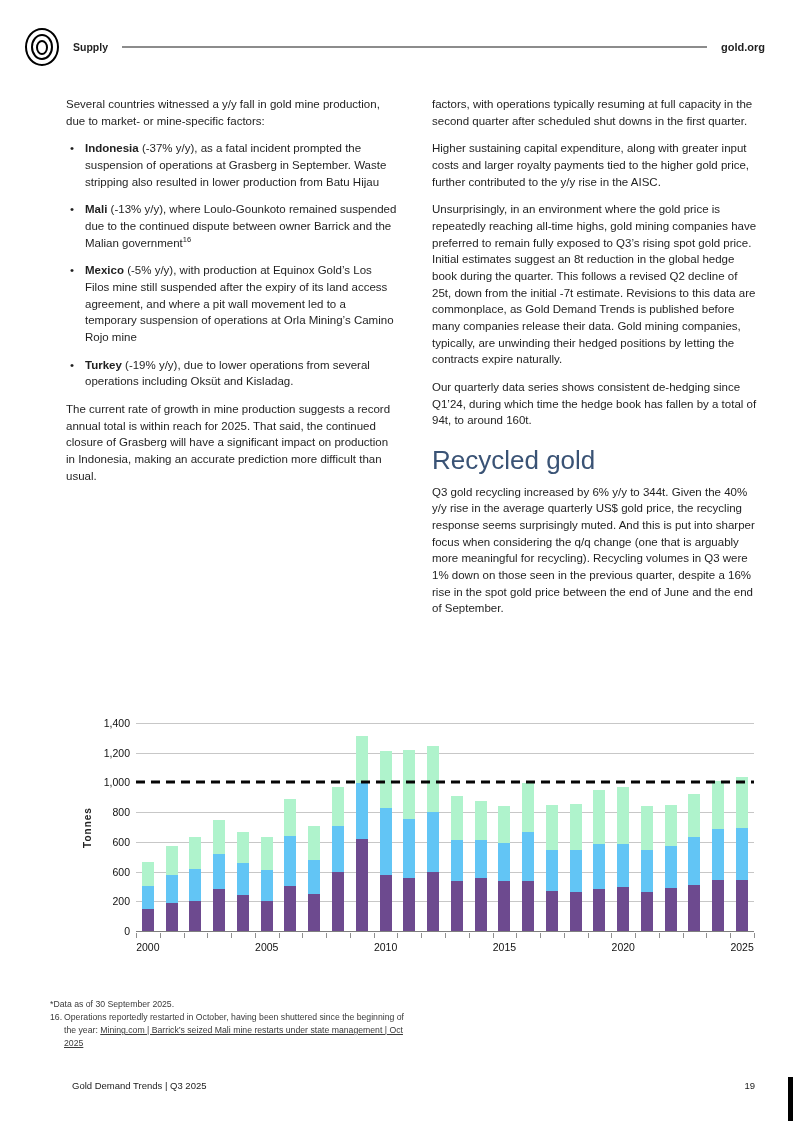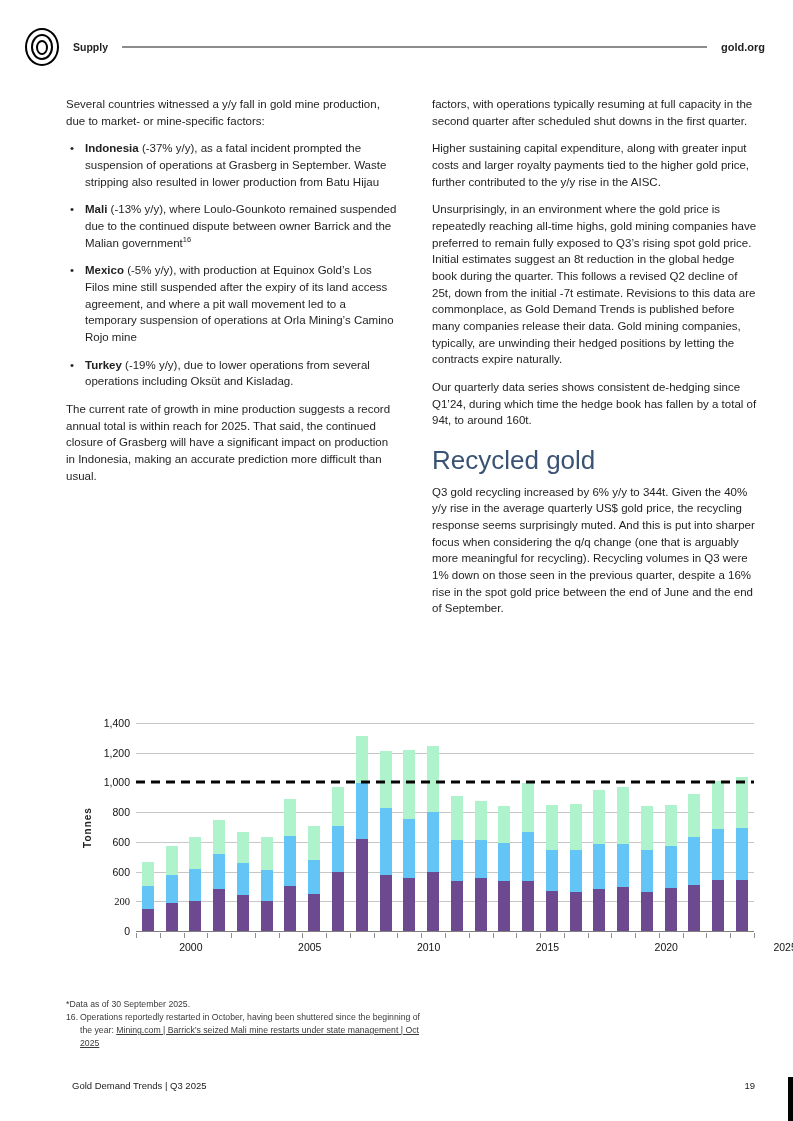--- a/index.html
+++ b/index.html
@@ -44,26 +44,26 @@
   .plot{position:absolute;left:70px;top:11px;width:618px;height:208px;border-bottom:1.5px solid #7f7f7f;}
   .gridline{position:absolute;left:0;right:0;height:1px;background:#c7c7c7;z-index:0;}
   .refline{position:absolute;left:0;right:0;height:3px;z-index:5;transform:translateY(-50%);
     background:repeating-linear-gradient(90deg,#050505 0 9px,transparent 9px 15px);}
   .bars{position:absolute;left:0;right:0;top:0;bottom:0;display:flex;justify-content:space-around;align-items:flex-end;z-index:1;}
   .bar{width:12px;height:100%;display:flex;flex-direction:column-reverse;}
   .seg{width:100%;}
   .xticks{position:absolute;left:70px;top:221px;width:618px;height:5px;}
   .xtick{position:absolute;top:0;width:1px;height:5px;background:#8f8f8f;}
   .xlabels{position:absolute;left:70px;top:229px;width:618px;height:14px;}
-  .xlabel{position:absolute;transform:translateX(-50%);font-size:10.5px;color:#111;margin-left:43px;}
+  .xlabel{position:absolute;transform:translateX(-50%);font-size:10.5px;color:#111;}
   .legend{position:absolute;left:70px;top:250px;width:618px;display:flex;justify-content:center;gap:16px;}
   .legend-item{display:flex;align-items:center;gap:5px;font-size:10.5px;color:#111;}
   .swatch{width:9px;height:9px;display:inline-block;}
   
-  .footnotes{position:absolute;top:998px;left:66px;width:360px;font-size:8.7px;line-height:1.5;color:#3a3a3a;}
+  .footnotes{position:absolute;top:998px;left:50px;width:360px;font-size:8.7px;line-height:1.5;color:#3a3a3a;}
   .fn-row{display:flex;}
   .fn-num{width:14px;flex:0 0 auto;}
   .fn-text{flex:1;}
   .fn-link{text-decoration:underline;color:#3a3a3a;}
   .footer{position:absolute;top:1080px;left:72px;width:683px;display:flex;justify-content:space-between;font-size:9.5px;color:#1a1a1a;}
   .edge-bar{position:absolute;right:0;bottom:0;width:5px;height:44px;background:#000;}
 </style>
 </head>
 <body>
 
@@ -101,21 +101,21 @@
 
 <div class="chart-title-block">
 </div>
 
 <div class="chart">
   <div class="ylab">
       <span>Tonnes</span>
     </div>
   <div class="ylabels">
       <div class="ytick" style="top: 100%;">0</div>
-      <div class="ytick" style="top: 85.7143%; font-family: Liberation Serif, serif;">200</div>
+      <div class="ytick" style="top: 85.7143%;">200</div>
       <div class="ytick" style="top: 71.4286%;">600</div>
       <div class="ytick" style="top: 57.1429%;">600</div>
       <div class="ytick" style="top: 42.8571%;">800</div>
       <div class="ytick" style="top: 28.5714%;">1,000</div>
       <div class="ytick" style="top: 14.2857%; text-align: center;">1,200</div>
       <div class="ytick" style="top: 0%;">1,400</div>
     </div>
   <div class="plot">
     <div class="bars">
         <div class="bar">

